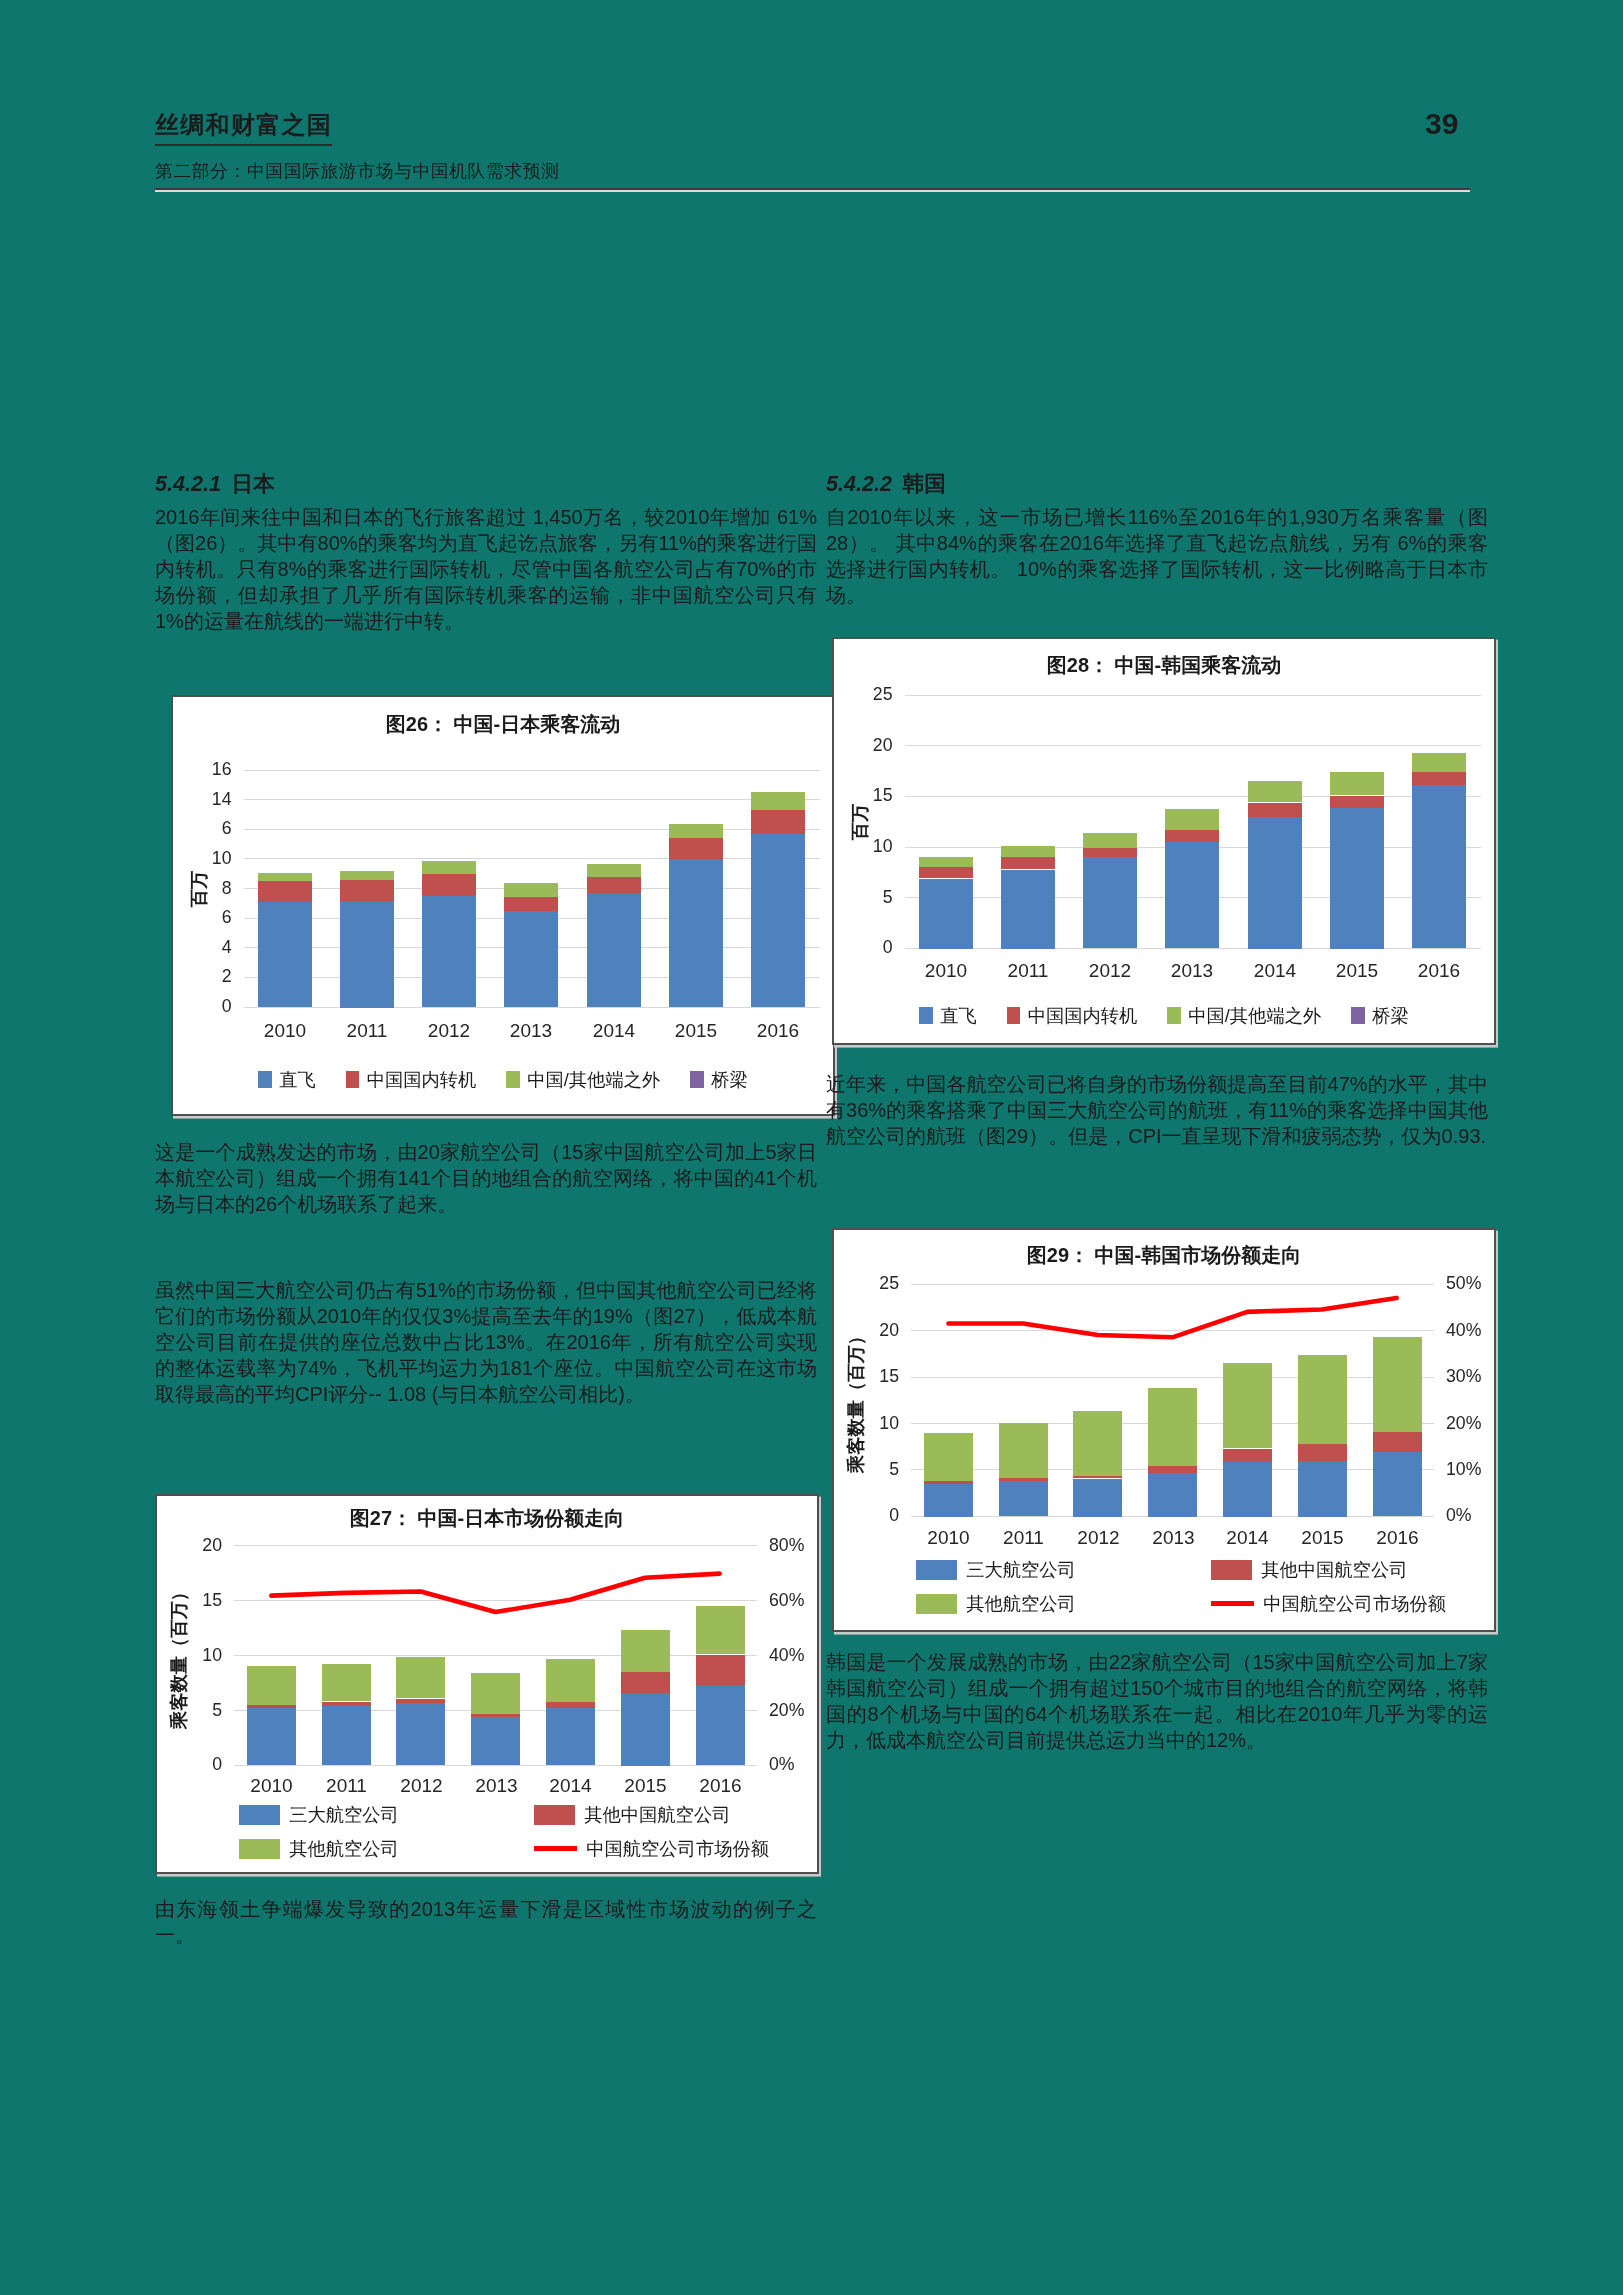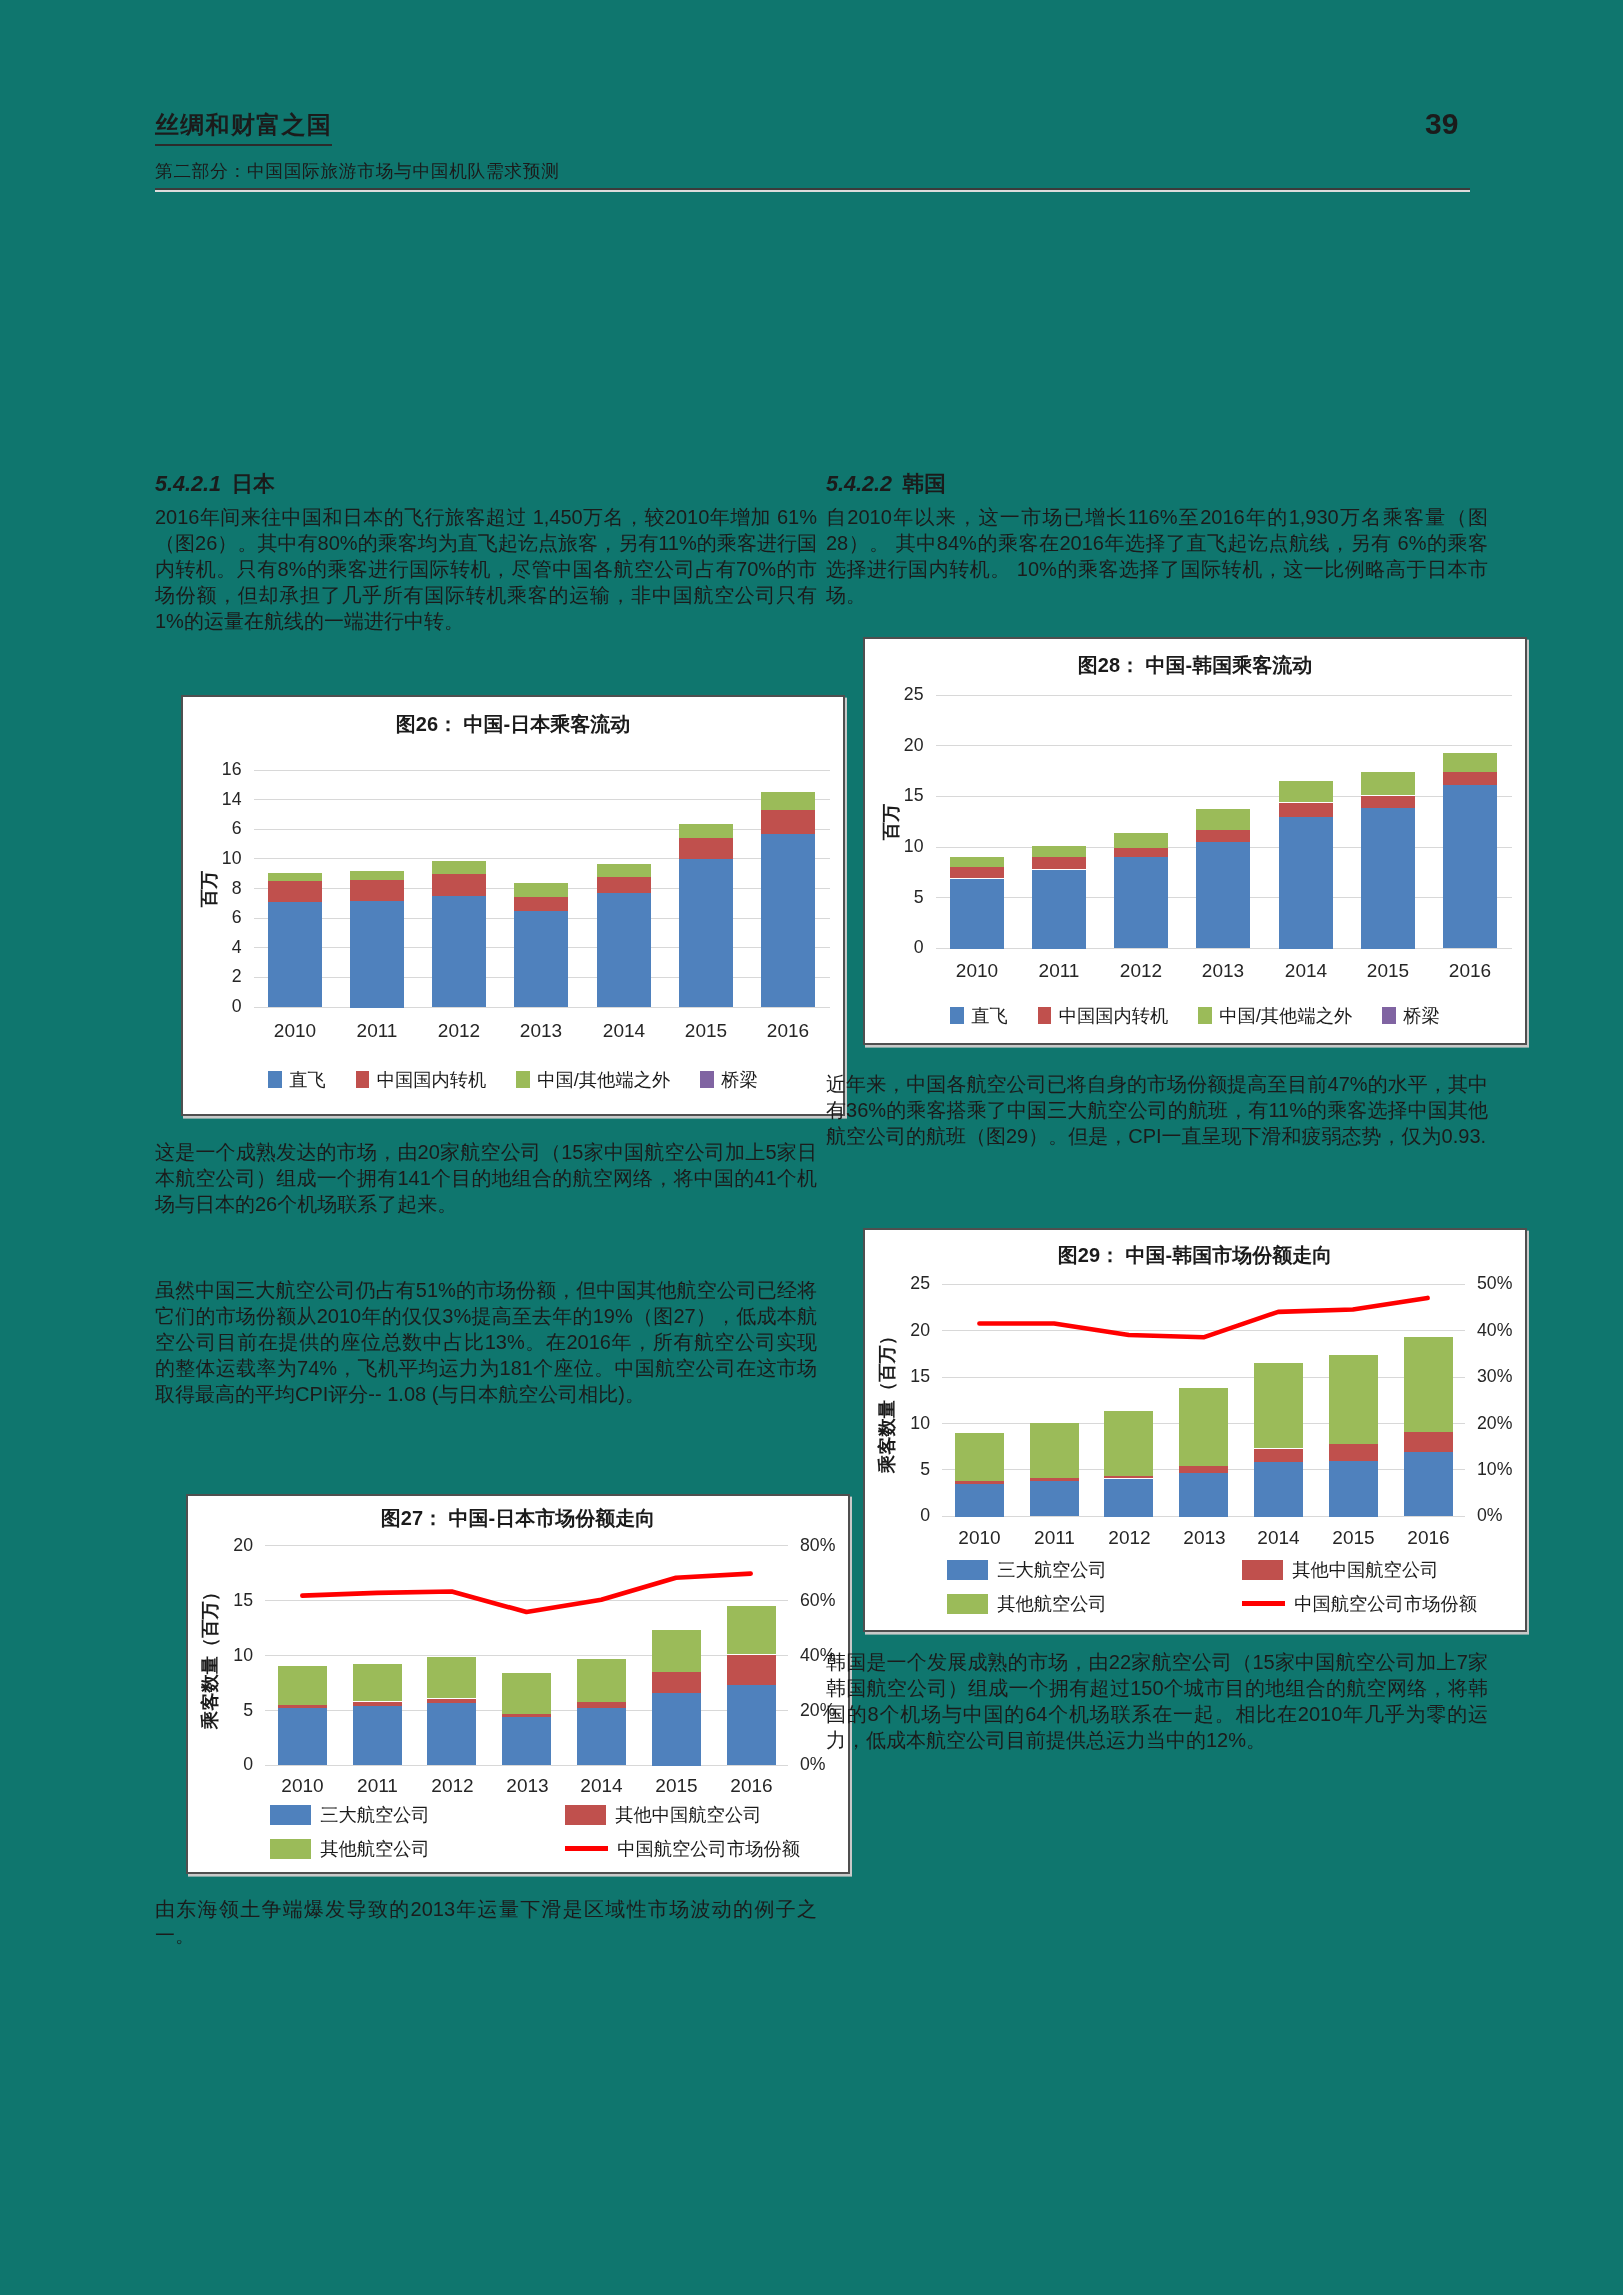--- a/index.html
+++ b/index.html
@@ -13,21 +13,21 @@
     letter-spacing:1.3px;border-bottom:2px solid #2b2b2b;padding-bottom:3.3px;white-space:nowrap;
   }
   .page-number{position:absolute;left:1425px;top:107px;font-size:30px;font-weight:700;}
   .doc-subtitle{position:absolute;left:155px;top:159px;font-size:17.7px;font-weight:500;letter-spacing:0.7px;white-space:nowrap;}
   .header-rule{position:absolute;left:155px;top:188px;width:1315px;height:0;border-top:2px solid #3b3b3b;box-shadow:0 2px 0 #dcdcdc;}
   
   .sec-heading{position:absolute;font-size:21.6px;font-weight:700;white-space:nowrap;}
   .sec-heading .num{font-style:italic;margin-right:10.5px;}
   .para{position:absolute;width:662px;font-size:20px;line-height:1.3;text-align:justify;}
   
-  .chartbox{position:absolute;background:#fff;border:2px solid #4f4f4f;box-shadow:2px 2.6px 0 #c9c9c9;margin-left:31px;}
+  .chartbox{position:absolute;background:#fff;border:2px solid #4f4f4f;box-shadow:2px 2.6px 0 #c9c9c9;}
   .chart-title{position:absolute;left:0;width:100%;text-align:center;font-size:20px;font-weight:700;white-space:nowrap;}
   .gridline{position:absolute;height:1.3px;background:#d8d8d8;}
   .tick{position:absolute;font-size:17.7px;color:#262626;}
   .ytick{text-align:right;}
   .y2tick{text-align:left;}
   .xtick{text-align:center;font-size:19px;}
   .bar-seg{position:absolute;}
   .chart-line-svg{position:absolute;overflow:visible;}
   .ylab{position:absolute;transform:translate(-50%,-50%) rotate(-90deg);white-space:nowrap;font-size:18.3px;font-weight:600;}
   .legend-row{position:absolute;left:0;width:100%;display:flex;justify-content:center;align-items:center;gap:30px;}
@@ -45,21 +45,21 @@
   <div class="doc-title">丝绸和财富之国</div>
   <div class="page-number">39</div>
   <div class="doc-subtitle">第二部分：中国国际旅游市场与中国机队需求预测</div>
   <div class="header-rule"></div>
 
   <div class="sec-heading" style="left:155px;top:469px;">
     <span class="num">5.4.2.1</span><span>日本</span>
   </div>
   <div class="para" style="left:155px;top:504px;">2016年间来往中国和日本的飞行旅客超过 1,450万名，较2010年增加 61%（图26）。其中有80%的乘客均为直飞起讫点旅客，另有11%的乘客进行国内转机。只有8%的乘客进行国际转机，尽管中国各航空公司占有70%的市场份额，但却承担了几乎所有国际转机乘客的运输，非中国航空公司只有 1%的运量在航线的一端进行中转。</div>
 
-  <div class="chartbox" id="fig26" style="left:150px;top:695px;width:660px;height:417px;">
+  <div class="chartbox" id="fig26" style="left:171px;top:695px;width:660px;height:417px;">
       <div class="chart-title" style="top: 14.4px;">图26： 中国-日本乘客流动</div>
       <div class="gridline" style="left: 71px; top: 310px; width: 576px; background: rgb(216, 216, 216);"></div>
       <div class="tick ytick" style="left: 10.5px; top: 299px; width: 48px;">0</div>
       <div class="gridline" style="left: 71px; top: 280px; width: 576px; background: rgb(216, 216, 216);"></div>
       <div class="tick ytick" style="left: 10.5px; top: 269px; width: 48px;">2</div>
       <div class="gridline" style="left: 71px; top: 250px; width: 576px; background: rgb(216, 216, 216);"></div>
       <div class="tick ytick" style="left: 10.5px; top: 240px; width: 48px;">4</div>
       <div class="gridline" style="left: 71px; top: 221px; width: 576px; background: rgb(216, 216, 216);"></div>
       <div class="tick ytick" style="left: 10.5px; top: 210px; width: 48px;">6</div>
       <div class="gridline" style="left: 71px; top: 191px; width: 576px; background: rgb(216, 216, 216);"></div>

